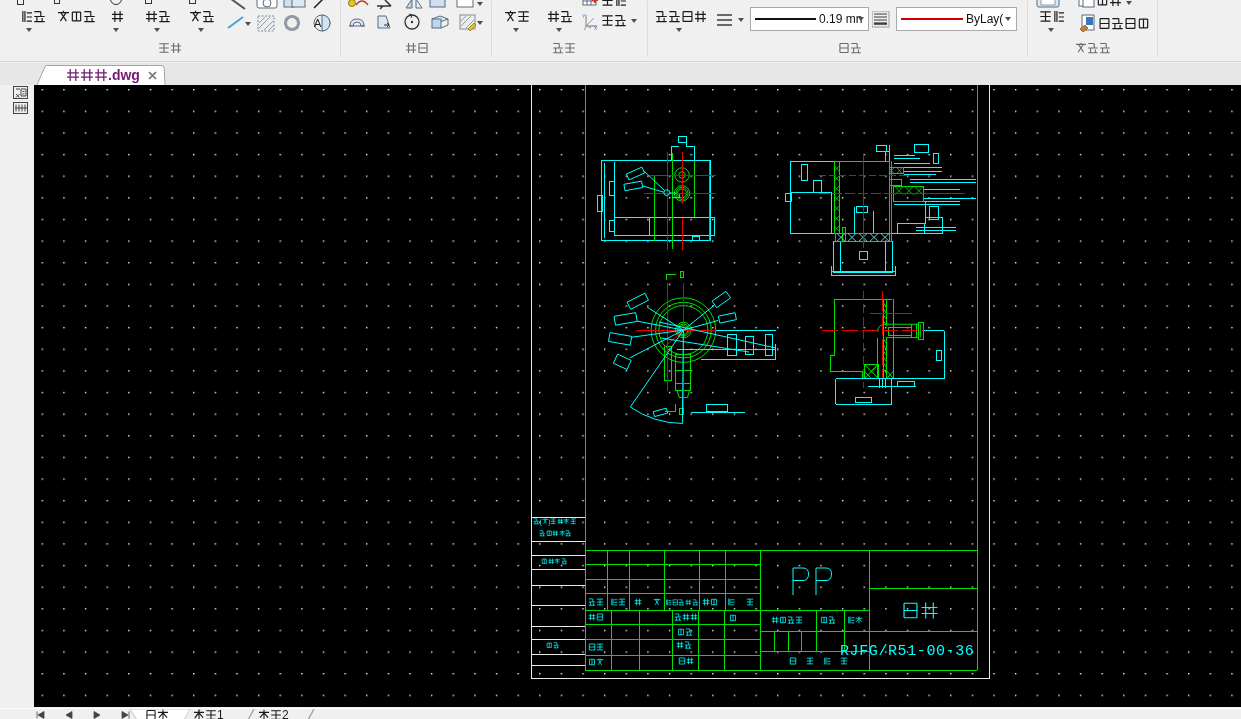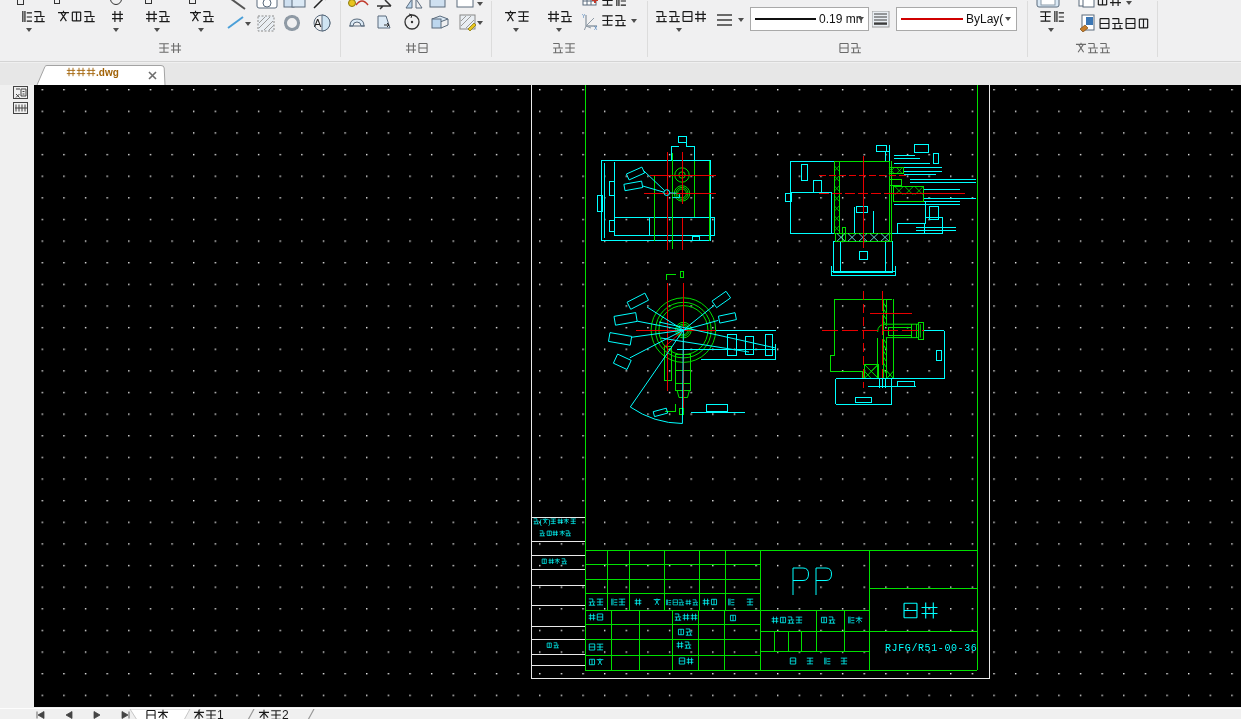--- a/index.html
+++ b/index.html
@@ -6,21 +6,21 @@
 *{box-sizing:border-box;}
 .abs{position:absolute;}
 #ribbon{position:absolute;left:0;top:0;width:1241px;height:62px;background:#f0f0f1;border-bottom:1px solid #d4d4d4;z-index:5;}
 .sep{position:absolute;top:1px;height:56px;width:1px;background:#dcdcdc;}
 .glabel{position:absolute;top:41px;font-size:12px;color:#6a6a6a;text-align:center;}
 .btxt{position:absolute;top:9px;font-size:13px;color:#1a1a1a;text-align:center;white-space:nowrap;}
 .car{position:absolute;width:0;height:0;border-left:3.5px solid transparent;border-right:3.5px solid transparent;border-top:4px solid #4d4d4d;}
 #tabbar{position:absolute;left:0;top:63px;width:1241px;height:22px;background:#e7e7e7;z-index:4;}
 #sidebar{position:absolute;left:0;top:63px;width:34px;height:656px;background:#f0f0f0;z-index:3;}
 #doctab{position:absolute;left:36px;top:65px;width:130px;height:20px;z-index:5;}
-#doctab .txt{position:absolute;left:23px;top:2px;font-size:10px;font-weight:bold;color:#a16207;}
+#doctab .txt{position:absolute;left:23px;top:2px;font-size:14px;font-weight:bold;color:#701a75;}
 #bottombar{position:absolute;left:0;top:708px;width:1241px;height:11px;background:#f0f0f0;border-top:1px solid #fdfdfd;z-index:5;}
 .bt{position:absolute;top:-1px;font-size:12px;color:#1a1a1a;}
 #cad{position:absolute;left:0;top:0;z-index:1;}
 .ct{position:absolute;color:#00ffff;white-space:nowrap;z-index:2;line-height:1;}
 </style>
 </head>
 <body>
 <svg id="cad" width="1241" height="719" xmlns="http://www.w3.org/2000/svg">
 <defs>
 <pattern id="dots" x="41.6" y="89" width="21.63" height="21.63" patternUnits="userSpaceOnUse">
@@ -350,21 +350,21 @@
     </svg>&nbsp;&nbsp;&nbsp;&nbsp;<svg viewBox="0 0 100 100" style="width:1em;height:1em;vertical-align:-0.13em;display:inline-block" xmlns="http://www.w3.org/2000/svg">
       <path d="M22,8L22,92M38,8L38,92M52,22L92,22M52,54L92,54M52,86L92,86" stroke="currentColor" fill="none" stroke-width="10"></path>
     </svg>&nbsp;&nbsp;&nbsp;&nbsp;<svg viewBox="0 0 100 100" style="width:1em;height:1em;vertical-align:-0.13em;display:inline-block" xmlns="http://www.w3.org/2000/svg">
       <path d="M10,14L90,14M10,50L90,50M12,86L88,86M50,14L50,86" stroke="currentColor" fill="none" stroke-width="10"></path>
     </svg></div>
 <div class="ct cn" style="left:901px;top:601px;font-size:19px;"><svg viewBox="0 0 100 100" style="width:1em;height:1em;vertical-align:-0.13em;display:inline-block" xmlns="http://www.w3.org/2000/svg">
       <path d="M16,12L84,12M84,12L84,88M16,88L84,88M16,12L16,88M16,50L84,50" stroke="currentColor" fill="none" stroke-width="6"></path>
     </svg><svg viewBox="0 0 100 100" style="width:1em;height:1em;vertical-align:-0.13em;display:inline-block" xmlns="http://www.w3.org/2000/svg">
       <path d="M30,8L30,92M70,8L70,92M8,34L92,34M8,66L92,66" stroke="currentColor" fill="none" stroke-width="6"></path>
     </svg></div>
-<div class="ct" style="left:885px;top:644px;font-size:10px;letter-spacing:0.6px;font-family:'Liberation Mono',monospace;">RJFG/R51-00-36</div>
+<div class="ct" style="left:840px;top:644px;font-size:15px;letter-spacing:0.6px;font-family:'Liberation Mono',monospace;">RJFG/R51-00-36</div>
 <div id="ribbon">
 
  <div class="btxt cn" style="left:12px;width:42px;"><svg viewBox="0 0 100 100" style="width:1em;height:1em;vertical-align:-0.13em;display:inline-block" xmlns="http://www.w3.org/2000/svg">
         <path d="M22,8L22,92M38,8L38,92M52,22L92,22M52,54L92,54M52,86L92,86" stroke="currentColor" fill="none" stroke-width="9"></path>
       </svg><svg viewBox="0 0 100 100" style="width:1em;height:1em;vertical-align:-0.13em;display:inline-block" xmlns="http://www.w3.org/2000/svg">
         <path d="M10,12L60,12M60,12L60,50M10,50L90,50M30,50L30,90M10,90L90,90M70,62L70,90" stroke="currentColor" fill="none" stroke-width="9"></path>
       </svg></div>
  <div class="btxt cn" style="left:52px;width:48px;"><svg viewBox="0 0 100 100" style="width:1em;height:1em;vertical-align:-0.13em;display:inline-block" xmlns="http://www.w3.org/2000/svg">
         <path d="M8,20L92,20M50,6L50,20M30,20L72,86M70,20L26,86" stroke="currentColor" fill="none" stroke-width="9"></path>
       </svg><svg viewBox="0 0 100 100" style="width:1em;height:1em;vertical-align:-0.13em;display:inline-block" xmlns="http://www.w3.org/2000/svg">

